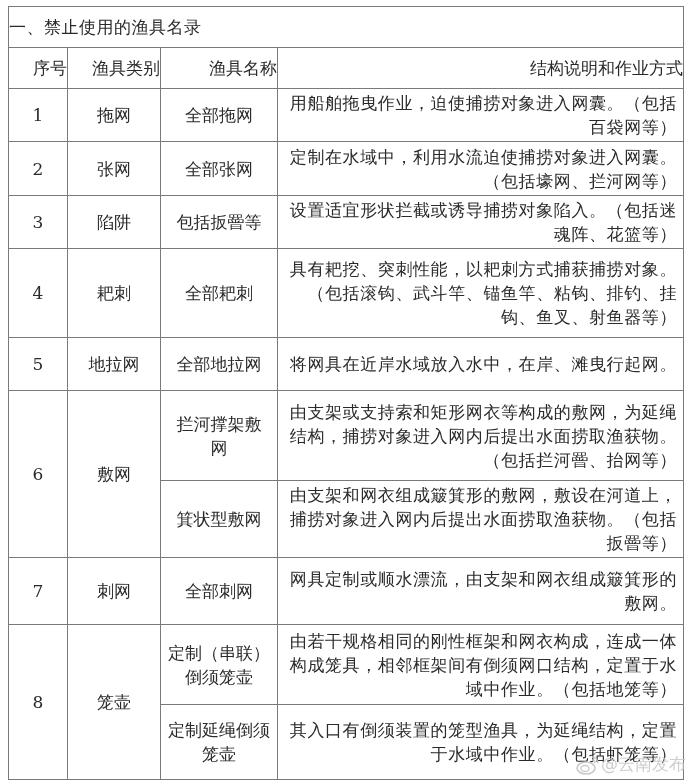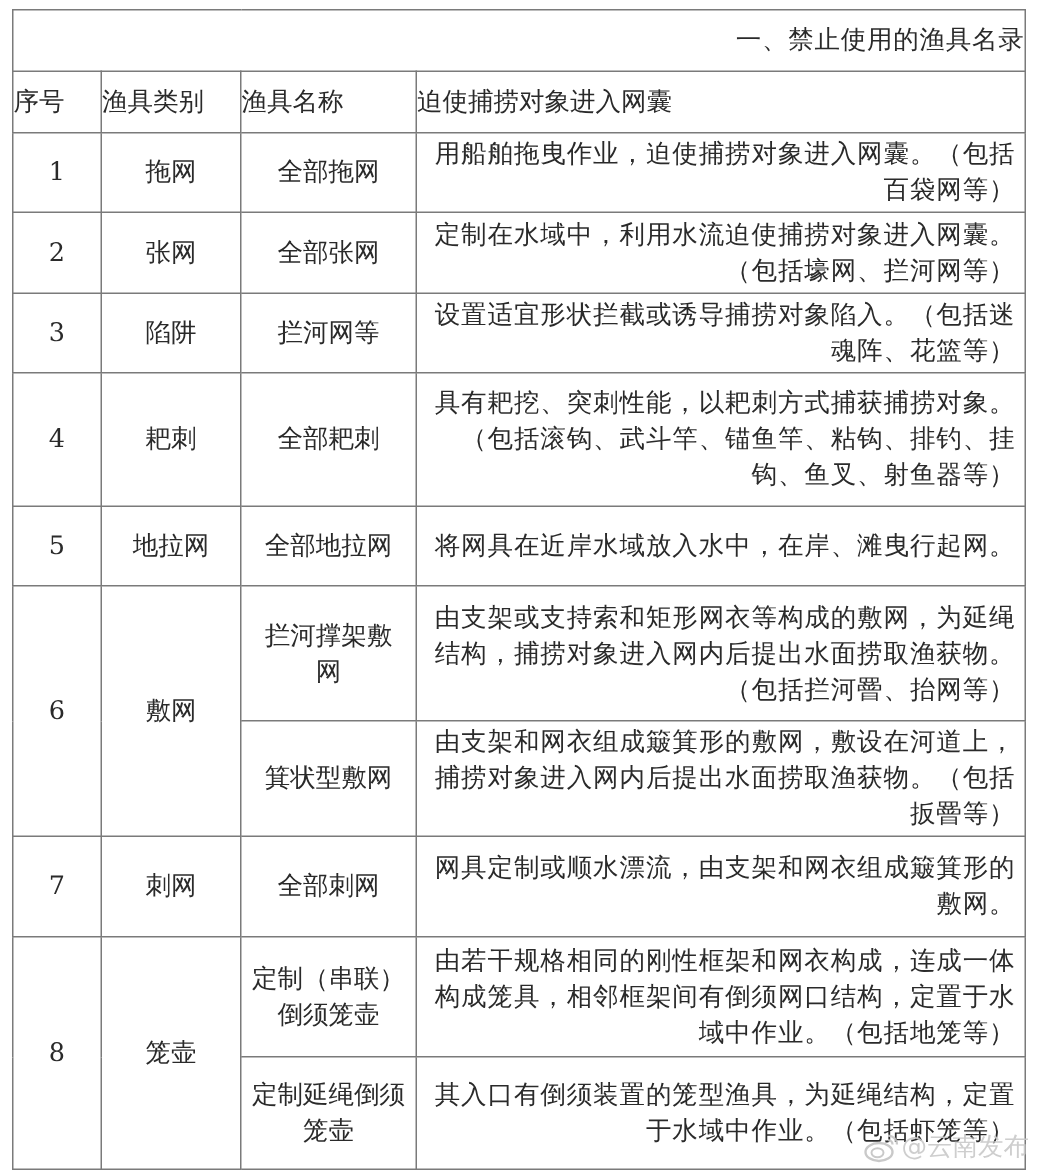--- a/index.html
+++ b/index.html
@@ -7,22 +7,22 @@
          font-family: "DejaVu Serif", "Liberation Serif", serif; color: #2a2a2a; }
   table.doc {
     position: absolute; left: 8px; top: 6px;
     width: 675px; border-collapse: collapse; table-layout: fixed;
   }
   table.doc td, table.doc th {
     border: 1.5px solid #7a7a7a;
     padding: 0; font-weight: normal;
     font-size: 17px; line-height: 24px;
   }
-  .title-cell { height: 40px; text-align: right; font-size: 18px; letter-spacing: 0.5px; }
-  .hdr { height: 40px; text-align: left; font-size: 17.5px; }
+  .title-cell { height: 40px; text-align: left; font-size: 18px; letter-spacing: 0.5px; }
+  .hdr { height: 40px; text-align: right; font-size: 17.5px; }
   .c { text-align: center; vertical-align: middle; }
   .desc { text-align: right; vertical-align: middle; padding: 2px 6px 2px 8px !important; letter-spacing: 0.6px; }
   .num { font-size: 17px; }
   .watermark {
     position: absolute; right: 6px; bottom: 6px;
     display: flex; align-items: flex-end; gap: 0;
     color: #c9c9c9; font-family: "DejaVu Sans", "Liberation Sans", sans-serif; font-size: 17px;
     opacity: 0.9;
   }
   .wb-icon { width: 26px; height: 22px; }
@@ -38,41 +38,41 @@
     <col style="width:406px">
   </colgroup>
   <tbody>
       <tr>
     <td colspan="4" class="title-cell">一、禁止使用的渔具名录</td>
   </tr>
   <tr>
     <td class="hdr">序号</td>
     <td class="hdr">渔具类别</td>
     <td class="hdr">渔具名称</td>
-    <td class="hdr">迫使捕捞对象进入网囊</td>
+    <td class="hdr">结构说明和作业方式</td>
   </tr>
 
   <tr style="height:53px">
     <td class="c num">1</td>
     <td class="c">拖网</td>
     <td class="c">全部拖网</td>
     <td class="desc">用船舶拖曳作业，迫使捕捞对象进入网囊。（包括百袋网等）</td>
   </tr>
 
   <tr style="height:54px">
     <td class="c num">2</td>
     <td class="c">张网</td>
     <td class="c">全部张网</td>
     <td class="desc">定制在水域中，利用水流迫使捕捞对象进入网囊。（包括壕网、拦河网等）</td>
   </tr>
 
   <tr style="height:53px">
     <td class="c num">3</td>
     <td class="c">陷阱</td>
-    <td class="c">拦河网等</td>
+    <td class="c">包括扳罾等</td>
     <td class="desc">设置适宜形状拦截或诱导捕捞对象陷入。（包括迷魂阵、花篮等）</td>
   </tr>
 
   <tr style="height:89px">
     <td class="c num">4</td>
     <td class="c">耙刺</td>
     <td class="c">全部耙刺</td>
     <td class="desc">具有耙挖、突刺性能，以耙刺方式捕获捕捞对象。（包括滚钩、武斗竿、锚鱼竿、粘钩、排钓、挂钩、鱼叉、射鱼器等）</td>
   </tr>
 

